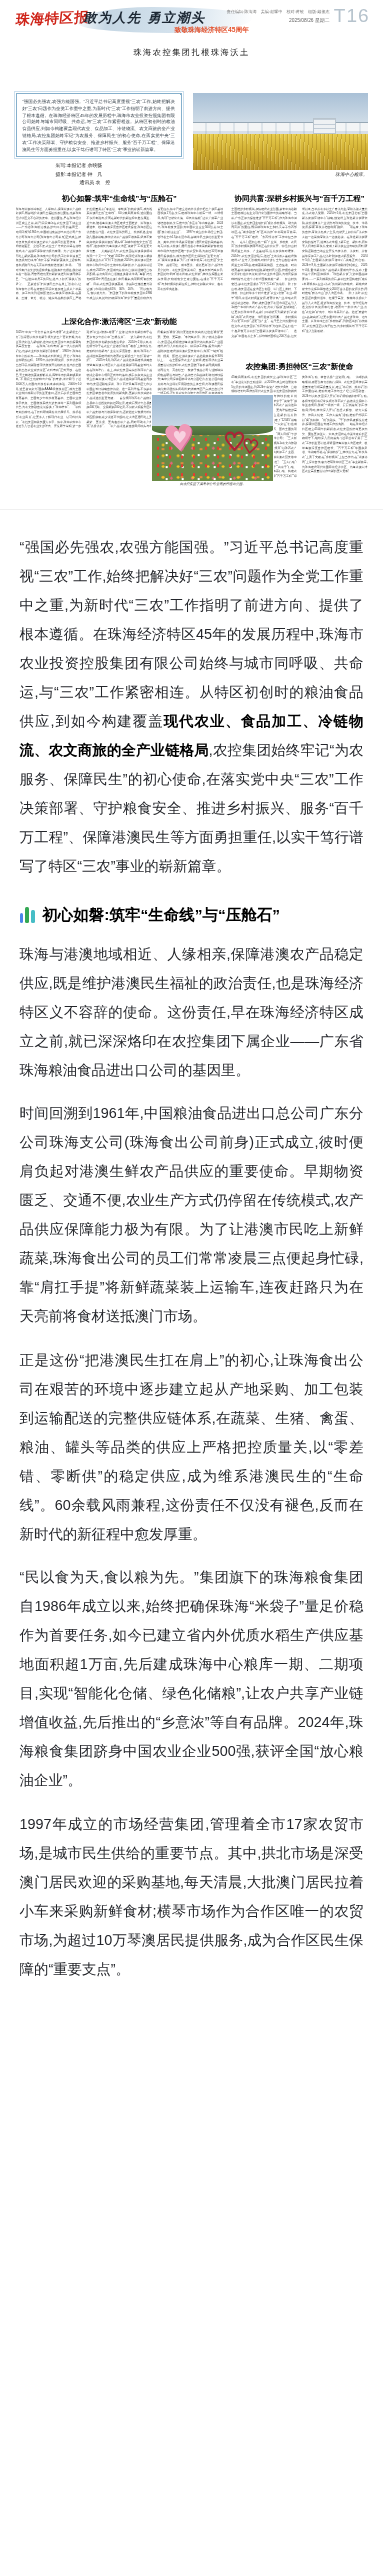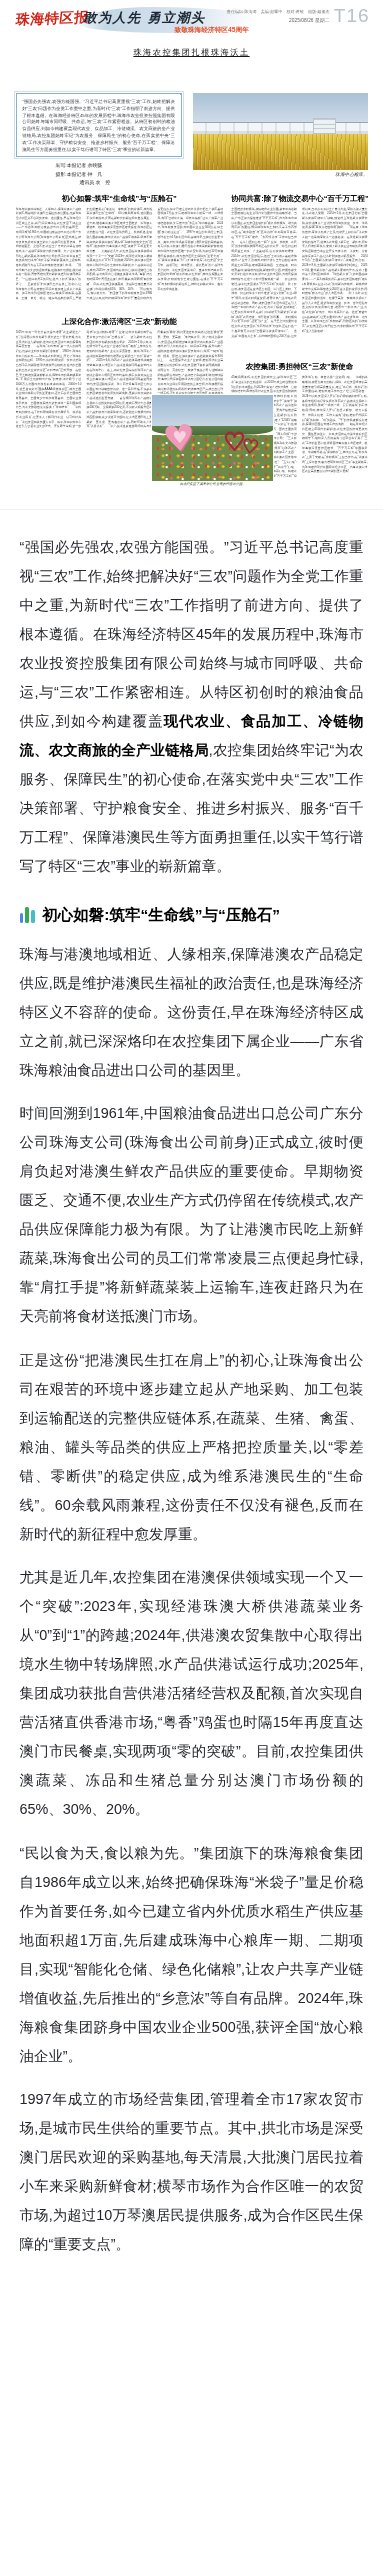--- a/index.html
+++ b/index.html
@@ -13,21 +13,21 @@
   
   .scan{position:relative;width:383px;height:510px;background:#fff;overflow:hidden;border-bottom:0.5px solid #f0f0f0;}
   .masthead{position:absolute;top:6.2px;left:15.5px;right:13.4px;height:37px;}
   .mh-logo{position:absolute;left:0;top:4.1px;font-family:"DejaVu Serif",serif;font-weight:bold;font-size:14px;color:var(--masthead-red);transform:skewX(-8deg) rotate(-2deg);letter-spacing:0.5px;white-space:nowrap;}
   .mh-brush{position:absolute;left:61px;top:1px;width:175px;height:26px;background:linear-gradient(100deg,rgba(150,180,205,0) 0%,rgba(150,182,206,.55) 18%,rgba(173,200,221,.5) 62%,rgba(150,180,205,0) 100%);border-radius:45% 60% 50% 55%/65% 40% 60% 40%;}
   .mh-slogan{position:absolute;left:68px;top:3.1px;font-family:"DejaVu Serif",serif;font-style:italic;font-weight:900;font-size:13px;letter-spacing:1.5px;color:#1c2733;white-space:nowrap;}
   .mh-banner{position:absolute;left:159px;top:19.6px;font-size:6.7px;font-weight:900;color:var(--banner-orange);white-space:nowrap;}
   .mh-credits{position:absolute;right:40px;top:3.1px;font-size:4.1px;color:#777;white-space:nowrap;}
   .mh-date{position:absolute;right:40px;top:10.8px;font-size:4.9px;color:#666;}
   .mh-pageno{position:absolute;right:0;top:-1px;font-size:19px;font-weight:400;color:#b6c3cd;letter-spacing:1px;}
-  .kicker{position:absolute;top:47px;left:0;width:100%;text-align:center;font-size:8.2px;letter-spacing:1.5px;color:#151515;text-decoration:underline;}
+  .kicker{position:absolute;top:47px;left:0;width:100%;text-align:center;font-size:8.2px;letter-spacing:1.5px;color:#151515;}
   .headline{position:absolute;top:58px;left:0;width:100%;text-align:center;font-family:"DejaVu Serif",serif;font-size:21.6px;font-weight:900;letter-spacing:1px;color:#030303;}
 
   .scan-content{position:absolute;left:15.5px;right:15.5px;top:93px;bottom:5.2px;}
   .row1{display:flex;gap:11.3px;margin-bottom:4.1px;}
   .introwrap{width:166px;flex:none;}
   .intro-box{position:relative;border:0.5px solid #86b0cc;outline:0.5px solid #cde0ee;outline-offset:1px;padding:4.6px 5.7px;height:64px;font-size:4.4px;line-height:1.58;color:#2f3a44;text-align:justify;overflow:hidden;background:#fff;}
   .corner{position:absolute;width:3.1px;height:3.1px;border:0.5px solid #86b0cc;background:#fff;}
   .c-tl{left:-2.6px;top:-2.6px;} .c-tr{right:-2.6px;top:-2.6px;} .c-bl{left:-2.6px;bottom:-2.6px;} .c-br{right:-2.6px;bottom:-2.6px;}
   .byline{margin:5.2px 0 0 40px;font-size:4.9px;color:#222;line-height:1.75;}
   .byline div:nth-child(3){padding-left:24px;}
@@ -135,21 +135,21 @@
       </div>
 
       <div class="row2">
         <div class="zoneL">
           <div class="scan-title">初心如磐:筑牢“生命线”与“压舱石”</div>
           <div class="scan-zone-text zt-a">珠海与港澳地域相近、人缘相亲,保障港澳农产品稳定供应,既是维护港澳民生福祉的政治责任,也是珠海经济特区义不容辞的使命。这份责任,早在珠海经济特区成立之前,就已深深烙印在农控集团下属企业——广东省珠海粮油食品进出口公司的基因里。　时间回溯到1961年,中国粮油食品进出口总公司广东分公司珠海支公司(珠海食出公司前身)正式成立,彼时便肩负起对港澳生鲜农产品供应的重要使命。早期物资匮乏、交通不便,农业生产方式仍停留在传统模式,农产品供应保障能力极为有限。为了让港澳市民吃上新鲜蔬菜,珠海食出公司的员工们常常凌晨三点便起身忙碌,靠“肩扛手提”将新鲜蔬菜装上运输车,连夜赶路只为在天亮前将食材送抵澳门市场。　“那时没有什么先进的运输设备,道路条件也很差,我们就凭着一股劲,再苦再难也要把新鲜菜送到港澳同胞手里。”一位退休老员工的回忆,道出了初代“保供人”的坚守。　正是这份“把港澳民生扛在肩上”的初心,让珠海食出公司在艰苦的环境中逐步建立起从产地采购、加工包装到运输配送的完整供应链体系,在蔬菜、生猪、禽蛋、粮油、罐头等品类的供应上严格把控质量关,以“零差错、零断供”的稳定供应,成为维系港澳民生的“生命线”。60余载风雨兼程,这份责任不仅没有褪色,反而在新时代的新征程中愈发厚重。　近年来,随着粤港澳大湾区建设全面推进、港珠澳大桥通车、横琴粤澳深度合作区建设提速,珠海的区位优势愈发凸显。农控集团乘势而上、抢抓机遇,主动融入国家战略,持续优化农产品供应链体系,坚持不懈做好稳定保供港澳的“桥头堡”和城市粮食安全的“压舱石”,逐步成长为粤港澳大湾区“菜篮子”工程重要支撑力量。　尤其是近几年,农控集团在港澳保供领域实现一个又一个“突破”:2023年,实现经港珠澳大桥供港蔬菜业务从“0”到“1”的跨越;2024年,供港澳农贸集散中心取得出境水生物中转场牌照,水产品供港试运行成功;2025年,集团成功获批自营供港活猪经营权及配额,首次实现自营活猪直供香港市场,“粤香”鸡蛋也时隔15年再度直达澳门市民餐桌,实现两项“零的突破”。目前,农控集团供澳蔬菜、冻品和生猪总量分别达澳门市场份额的65%、30%、20%。　“民以食为天,食以粮为先。”集团旗下的珠海粮食集团自1986年成立以来,始终把确保珠海“米袋子”量足价稳作为首要任务,如今已建立省内外优质水稻生产供应基地面积超1万亩,先后建成珠海中心粮库一期、二期项目,实现“智能化仓储、绿色化储粮”,让农户共享产业链增值收益,先后推出的“乡意浓”等自有品牌。2024年,珠海粮食集团跻身中国农业企业500强,获评全国“放心粮油企业”。　1997年成立的市场经营集团,管理着全市17家农贸市场,是城市民生供给的重要节点。其中,拱北市场是深受澳门居民欢迎的采购基地,每天清晨,大批澳门居民拉着小车来采购新鲜食材;横琴市场作为合作区唯一的农贸市场,为超过10万琴澳居民提供服务,成为合作区民生保障的“重要支点”。　从“保障港澳餐桌”到“守护城市粮库”,农控集团“安全可靠、品质可控、成本更优、服务更好”的产品理念贯穿始终。农控集团党委书记、董事长李鸿斌表示,集团始终坚持“粮农所需,农控所能”,持续发挥国企龙头作用,扛稳粮食安全政治责任,在服务“百千万工程”与乡村振兴的新征程上,持续走好联农带农、惠农富农的坚实道路。</div>
           <div class="scan-title">上深化合作:激活湾区“三农”新动能</div>
           <div class="scan-zone-text zt-b">2025年中央一号文件首次提出培育“农业新质生产力”,强调要以科技创新引领先进生产要素集聚,为农业现代化注入新动能,这与农控集团多年来的探索实践高度契合。　在珠海,“农科奇观”是一代人的共同记忆,也是农业科技创新的“活教材”。1963年,珠海农科中心的前身——珠海县农科所成立,开启了珠海农业科研的征程。1995年,依托科研资源、技术优势和生态环境,创新融合现代旅游开发模式,打造出的全国首批生态农业观光景区“农科奇观”正式开放。在这里,无土栽培的蔬菜郁郁葱葱,四季常青的果树硕果累累,“不用泥土也能种出庄稼”的奇迹,累计吸引了近1000万人次国内外游客前来参观体验。2006年10月,这里被评定为“国家AAAA级旅游景区”,成为全国农业科技成果展示的重要窗口,还先后获得全国科普教育基地、全国青少年科技教育基地、全国农业旅游示范点、全国旅游系统先进集体等一系列国家级荣誉,为农文旅融合发展提供了“珠海样本”。　“农科奇观的成功,在于把科研成果转化为看得见、摸得着的‘农业风景’,让更多人了解现代农业、认可科技兴农。”农控集团相关负责人表示。如今,珠海农科中心通过引入智慧农业先进理念、开发研学课程,进一步延伸“农业+旅游+教育”产业链,让科技创新的种子在更多青少年的心中“生根发芽”。　进入新时代,农控集团的科技创新步伐愈发坚定。2024年2月以来,农控领导班子在农业产业链的“痛点”“堵点”上持续发力,推动科技创新与产业发展深度融合。其中,珠西农产品流通体系建设成为培育农业新质生产力的“关键一招”。　2025年6月,珠西农产品流通体系建设战略合作暨粤港澳大湾区农产品流通保供环网基金签约大会在珠海举行。会上,由农控集团牵头的珠西农产品物流交易中心项目正式签约落地,携手多家龙头企业设立的粤港澳大湾区农产品流通保供环网基金同步签约,集团还联动深圳、珠江西岸及粤西地区七市涉农国企签订战略合作协议。这一系列举措,不仅是农控集团整合省市资源的创新实践,更是以科技赋能农产品流通的重要突破。　首发项目珠西农产品物流交易中心总投资将超过26亿元,建成后预计年交易量超400万吨、交易额超200亿元,不仅能大幅提升区域农产品集散与冷链保障能力,还能通过大数据分析精准匹配供需,减少流通环节损耗,让大湾区居民吃上更新鲜、更优质、更实惠的农产品,同时帮助农户实现“优质优价”。　“农产品流通是连接田间地头与市民餐桌的‘桥梁’,我们要通过科技赋能,让这座‘桥梁’更宽、更稳、更高效。”李鸿斌表示。除了物流交易中心,集团还在积极推进粤港澳现代化肉类加工产业园建设,将引入自动化屠宰、精深加工设备,提升肉类产品附加值;建设供港澳农贸集散中心,实现“一站式”检测、报关、配送,让供港澳农产品通关效率提升30%以上。　在全面提升农业产业能级,推动现代农业高质量发展的进程中,农控集团旗下各板块同频共振、协同发力、亮点纷呈:　辣妹子食品公司专注辣味休闲食品研发与销售,产品销售力和品牌影响力持续提升;粤华公司深耕园林绿化与公园经济,打造公园自然景观与商业场景应用融合的立体空间,为珠澳居民提供优美舒适的休闲场所;鹤洲南垦区已完成生态治理一期工程,正打造农渔文商旅生态示范区,未来将成为珠江口西岸一颗璀璨的生态明珠;农金农担公司积极发挥金融赋能作用,为“三农”和中小微企业提供融资担保支持,有效缓解农业经营主体融资难题。　从“农科奇观”的单点创新,到全产业链的科技赋能,农控集团正以科技创新为引领,推动农业生产方式、流通方式、经营方式变革,为大湾区培育农业新质生产力提供“珠海方案”。</div>
         </div>
         <div class="zoneR">
-          <div class="scan-title">协同共富:除了物流交易中心“百千万工程”</div>
+          <div class="scan-title">协同共富:深耕乡村振兴与“百千万工程”</div>
           <div class="scan-zone-text zt-c">全面推进乡村振兴,加快建设农业强国,是党中央着眼全面建成社会主义现代化强国作出的战略部署。当前,广东正加力提速推进“百千万工程”,作为珠海市属涉农国企,农控集团主动扛起“服务乡村振兴、助力共同富裕”的责任,既深耕珠海本土乡村,又牵手东西部地区,在“城乡融合”与“区域协作”中书写共富篇章,在“百千万工程”建设、“东西部协作”工作中担当作为。　在斗门区虾山村,一幅“产业兴、乡村美、农民富”的乡村振兴美丽画卷正在徐徐展开。曾经,虾山村因闲置土地多、产业基础弱,发展步伐相对缓慢。2024年,农控集团进驻后,通过“土地流转+基础设施建设+产业导入”的模式,对村庄进行全方位改造:承包闲置土地120亩,建成蔬果采摘园、生态鱼塘、时花培育基地;修缮村内道路,新建村民公园,挖掘客家文化元素打造特色景观;派出农业技术团队,为村民提供种植指导,让这个小村庄面貌焕然一新。　虾山村的变迁,是农控集团服务“百千万工程”的缩影。除了虾山村,该集团还在金湾区台创园、斗门区上洲村、下洲村、虾山村等多个村庄推进“农业+文旅”“农业+研学”项目,盘活农村闲置资源,培育特色产业,带动农民就近就业增收。同时,该集团旗下农贸市场正在引入和推广本地特色农产品专柜,为农户提供“直销渠道”,让更多的珠海市民在家门口就能买到新鲜的“农家味”,实现“农民增收、市民受益”的双赢。　乡村振兴不仅要“富口袋”,还要“强产业”。在千里之外的贵州省遵义市,农控集团以“东西部协作”为纽带,正在打造一个惠及数万茶农的“全国新茶饮供应链中心”。　遵义是“中国名茶之乡”,茶叶种植面积达200万亩,但长期以来,当地茶农多以生产春茶为主,夏秋茶被大量荒废,茶农收入受限。2024年5月,农控集团启动“全国新茶饮供应链中心”战略,独资设立珠遵新茶饮研究院,依托湄潭茶产业优势与珠海的资金、技术、市场资源,探索“夏秋茶增值利用”路径。　“现在有了珠海的合作,夏秋茶也成了宝贝,也能卖上好价钱!”茶农李大姐一边采摘夏秋茶一边笑着说。在珠遵新茶饮研究院的指导下,湄潭茶农掌握了新工艺、新技术,原本无人问津的夏秋茶,变成了新茶饮企业青睐的原料;研究院还联合当地企业开发出抹茶粉、茶饮料、茶食品等深加工产品,让茶叶附加值大幅度提升。　2024年5月,“全国新茶饮供应链中心”战略正式启动。2024年9月,全国新茶饮供应链联盟(筹)成立。2025年4月,贵州新茶饮产品创新大赛成功举办,发布了贵州首个原料团体标准。“珠遵新茶饮”入选中国品牌案例……一系列成果的背后,是农控集团构建的“政府+科研机构+企业+茶农”的创新协作模式。新模式将能充分发挥和释放遵义200万亩茶园的资源优势,同时推动“黔茶出山”进入湾区市场。　除了茶叶,农控集团还将贵州活牛、红缨子高粱、辣椒等优质农产品引入大湾区,促进珠海的资金、技术、管理经验与遵义的特色资源相结合,培育出一批特色产业,打造“农控牌”矿泉水、纸巾等系列产品。通过“黔货出山+品牌赋能”,让更多贵州特色产品走进珠海、走向全国。从珠海本土的“乡村焕新”,到跨区域的“协作共富”,农控集团正以实干担当,为乡村振兴与“百千万工程”注入强劲动能。</div>
           <div class="scan-title">农控集团:勇担特区“三农”新使命</div>
           <div class="scan-zone-text zt-d">45载风雨兼程,农控集团的成长史,是珠海特区“三农”事业发展的生动注脚。从2013年成立时注册资本5亿元的市属国企,到2024年底资产增长约6倍、营收规模增长约45倍的现代农业集团,农控集团的跨越式发展,离不开清晰的战略规划与持续的改革创新。　“农控集团肩负着珠海市‘米袋子’‘菜篮子’供给、港澳农产品保障、辐射带动珠西农产品流通和乡村振兴的重任,必须以更高站位、更实举措推进高质量发展。”李鸿斌表示。　立足新的发展阶段,2024年2月份以来,农控集团构建了“12345”战略发展体系,为未来发展锚定方向:　“一大定位”:打造成为深耕珠海、服务港澳、辐射珠西、面向全国的现代农业产业链供应链主龙头企业;　“两大目标”:争进农业企业全国百强、控股一家上市公司;　“三大板块”:聚焦农产品保供与流通、乡村振兴和农文商旅融合发展三大核心业务;　“四大立柱项目”:以珠西农产品物流交易中心、粤港澳现代化肉类加工产业园、鹤洲南农渔文商旅生态示范区、供港澳农贸集散中心为核心,打造集团发展的“四梁八柱”;　“五大行动”:实施促稳提升珠海“米袋子”“菜篮子”“肉盘子”行动、健全升级大湾区农产品保供服务体系行动、构建农产品流通全产业链行动、落地攻坚“百千万工程”“绿美珠海”行动、整合优质产业资源行动。　清晰的战略规划,需要强有力的执行保障。农控集团坚持以高质量党建引领高质量发展,建立“书记抓、抓书记”的工作责任制,推动党建工作与生产经营深度融合。2024年以来,集团深入开展“书记领航破题攻坚”行动,各级党组织书记带头领办珠西农产品物流交易中心等重点项目,形成“一级抓一级、层层抓落实”的工作格局;同时,持续深入开展“思想大解放、能力大提升、作风大转变、工作大落实”活动,推动干部职工以“闯”的精神、“创”的劲头、“干”的作风破解发展难题,探索特区国企党建工作的实践。　站在珠海经济特区建立45周年的新起点,农控集团的使命更加光荣、责任更加重大。未来,集团将在市委市政府的正确领导下,继续深入贯彻落实习近平总书记关于“三农”工作的重要论述,紧紧围绕粤港澳大湾区建设、横琴粤澳深度合作区建设、“百千万工程”等国家及省、市战略部署,在“保供稳价”上持续发力,在“科技兴农”上勇于突破,在“乡村振兴”上担当作为,在“港澳协同”上深化合作,奋力谱写珠海特区“三农”事业新篇章,为珠海建设现代化国际化经济特区、为粤港澳大湾区农业高质量发展作出新的更大贡献!</div>
         </div>
         <div class="scan-photo2">
           <div id="scan-photo-2">
               <div class="photo photo-park mini">
                 <div class="ph-sky2"></div>
                 <div class="ph-trees"></div>
                 <div class="ph-flowers"></div>
@@ -171,19 +171,18 @@
         <span class="icon-bars">
           <i class="bar-blue"></i>
           <i class="bar-green"></i>
           <i class="bar-teal"></i>
         </span>
         <span class="sec-h-text">初心如磐:筑牢“生命线”与“压舱石”</span>
       </h2>
       <p class="body-p"><span>珠海与港澳地域相近、人缘相亲,保障港澳农产品稳定供应,既是维护港澳民生福祉的政治责任,也是珠海经济特区义不容辞的使命。这份责任,早在珠海经济特区成立之前,就已深深烙印在农控集团下属企业——广东省珠海粮油食品进出口公司的基因里。</span></p>
       <p class="body-p"><span>时间回溯到1961年,中国粮油食品进出口总公司广东分公司珠海支公司(珠海食出公司前身)正式成立,彼时便肩负起对港澳生鲜农产品供应的重要使命。早期物资匮乏、交通不便,农业生产方式仍停留在传统模式,农产品供应保障能力极为有限。为了让港澳市民吃上新鲜蔬菜,珠海食出公司的员工们常常凌晨三点便起身忙碌,靠“肩扛手提”将新鲜蔬菜装上运输车,连夜赶路只为在天亮前将食材送抵澳门市场。</span></p>
       <p class="body-p"><span>正是这份“把港澳民生扛在肩上”的初心,让珠海食出公司在艰苦的环境中逐步建立起从产地采购、加工包装到运输配送的完整供应链体系,在蔬菜、生猪、禽蛋、粮油、罐头等品类的供应上严格把控质量关,以“零差错、零断供”的稳定供应,成为维系港澳民生的“生命线”。60余载风雨兼程,这份责任不仅没有褪色,反而在新时代的新征程中愈发厚重。</span></p>
-      <p class="body-p"><span>尤其是近几年,农控集团在港澳保供领域实现一个又一个“突破”:2023年,实现经港珠澳大桥供港蔬菜业务从“0”到“1”的跨越;2024年,供港澳农贸集散中心取得出境水生物中转场牌照,水产品供港试运行成功;2025年,集团成功获批自营供港活猪经营权及配额,首次实现自营活猪直供香港市场,“粤香”鸡蛋也时隔15年再度直达澳门市民餐桌,实现两项“零的突破”。目前,农控集团供澳蔬菜、冻品和生猪总量分别达澳门市场份额的65%、30%、20%。</span></p>
       <p class="body-p"><span>“民以食为天,食以粮为先。”集团旗下的珠海粮食集团自1986年成立以来,始终把确保珠海“米袋子”量足价稳作为首要任务,如今已建立省内外优质水稻生产供应基地面积超1万亩,先后建成珠海中心粮库一期、二期项目,实现“智能化仓储、绿色化储粮”,让农户共享产业链增值收益,先后推出的“乡意浓”等自有品牌。2024年,珠海粮食集团跻身中国农业企业500强,获评全国“放心粮油企业”。</span></p>
       <p class="body-p"><span>1997年成立的市场经营集团,管理着全市17家农贸市场,是城市民生供给的重要节点。其中,拱北市场是深受澳门居民欢迎的采购基地,每天清晨,大批澳门居民拉着小车来采购新鲜食材;横琴市场作为合作区唯一的农贸市场,为超过10万琴澳居民提供服务,成为合作区民生保障的“重要支点”。</span></p>
     </div>
 
 </div>
 
 
 </body></html>

